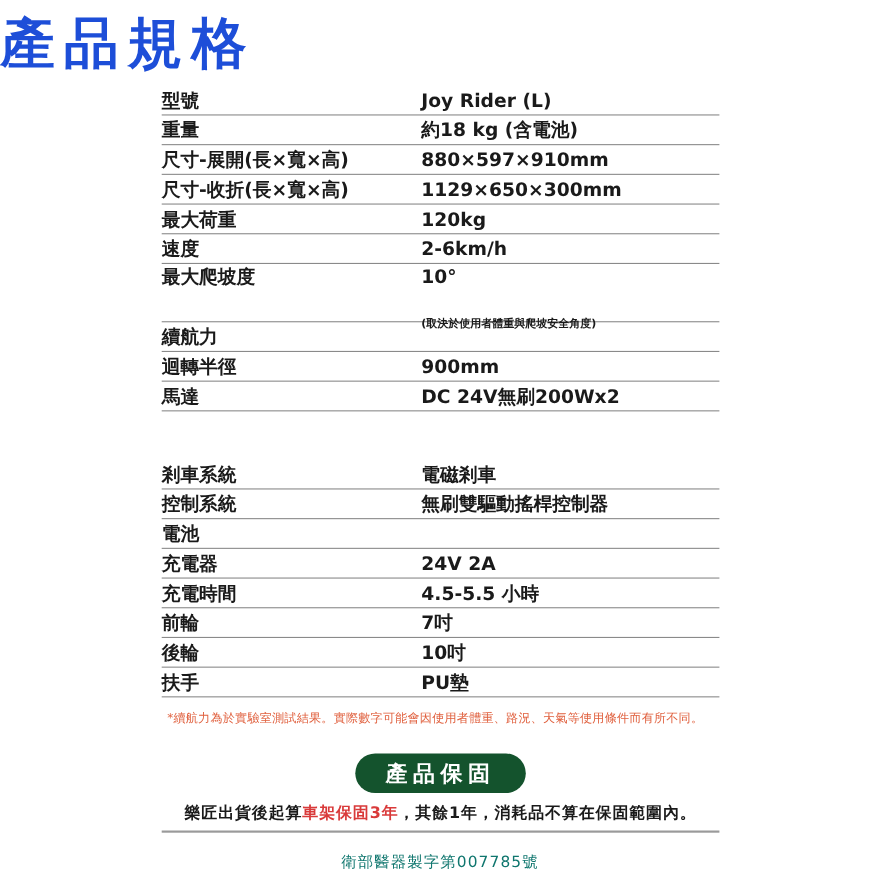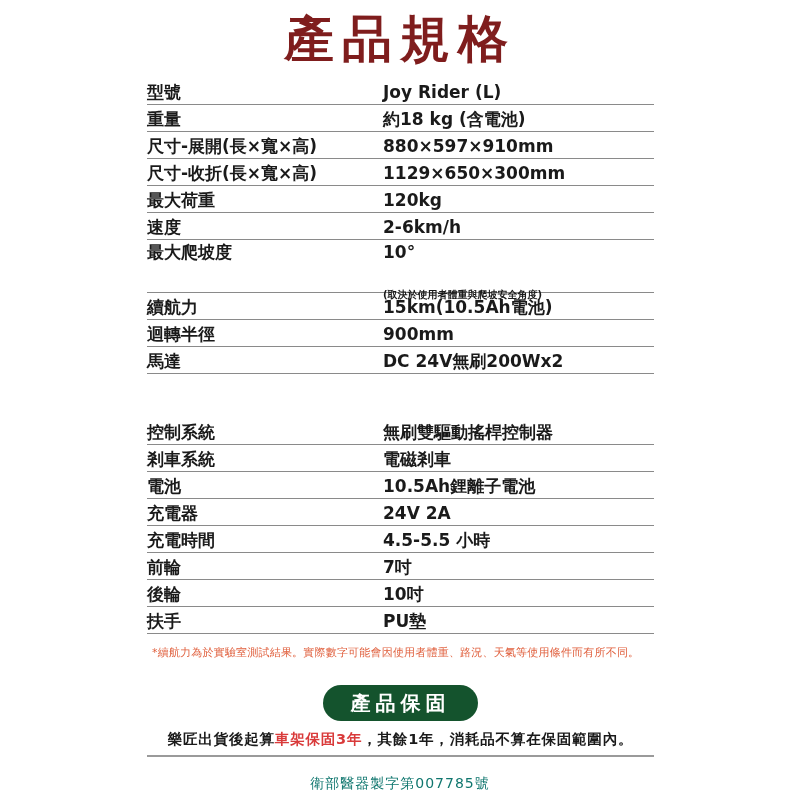--- a/index.html
+++ b/index.html
@@ -1,20 +1,20 @@
 <!DOCTYPE html>
 <html><head>
 <meta charset="utf-8">
 <style>
   html, body { margin:0; padding:0; background:#ffffff; }
   body { width:800px; height:800px; position:relative; overflow:hidden;
          font-family:"DejaVu Sans","Liberation Sans",sans-serif; color:#1a1a1a; }
-  .title { position:absolute; top:4px; left:0; width:800px; text-align:center;
+  .title { position:absolute; top:4px; left:0; width:800px; 
            font-family:Liberation Sans, sans-serif; font-weight:bold;
-           font-size:50px; letter-spacing:8px; color:#7f1d1d; line-height:70px; }
+           font-size:50px; letter-spacing:8px; color:#1d4ed8; line-height:70px; }
   .spec { position:absolute; left:147px; width:507px; }
   .row { display:flex; border-bottom:1.5px solid #8a8a8a; height:26px; align-items:flex-end;font-weight:bold; }
   .row .k { width:236px; font-size:17px; line-height:24px; white-space:nowrap; }
   .row .v { flex:1; font-size:17px; line-height:24px; white-space:nowrap; }
   .row.tall { height:52px; flex-direction:column; align-items:stretch; justify-content:flex-start;gap:19px; }
   .row.tall .line { display:flex; height:26px; align-items:flex-end; }
   .note { position:absolute; top:645px; left:152px; font-size:11px; color:#e0603e; letter-spacing:0.2px; }
   .pill { position:absolute; top:685px; left:323px; width:155px; height:36px; border-radius:18px;
           background:#14532d; color:#fff; font-size:20px; font-weight:bold; letter-spacing:5px;
           text-align:center; line-height:36px; }
@@ -60,44 +60,42 @@
         <span class="k">最大爬坡度</span>
         <span class="v">10°</span>
       </div>
     <div class="line">
         <span class="k"></span>
         <span class="v" style="font-size:10px;">(取決於使用者體重與爬坡安全角度)</span>
       </div>
   </div>
   <div class="row">
       <span class="k">續航力</span>
-      <span class="v">15km(10.5Ah電池)</span>
     </div>
   <div class="row">
       <span class="k">迴轉半徑</span>
       <span class="v">900mm</span>
     </div>
   <div class="row">
       <span class="k">馬達</span>
       <span class="v">DC 24V無刷200Wx2</span>
     </div>
 </div>
 
 <div class="spec" style="top:418px;">
   <div class="row">
+      <span class="k">剎車系統</span>
+      <span class="v">電磁剎車</span>
+    </div>
+  <div class="row">
       <span class="k">控制系統</span>
       <span class="v">無刷雙驅動搖桿控制器</span>
     </div>
   <div class="row">
-      <span class="k">剎車系統</span>
-      <span class="v">電磁剎車</span>
-    </div>
-  <div class="row">
       <span class="k">電池</span>
-      <span class="v">10.5Ah鋰離子電池</span>
     </div>
   <div class="row">
       <span class="k">充電器</span>
       <span class="v">24V 2A</span>
     </div>
   <div class="row">
       <span class="k">充電時間</span>
       <span class="v">4.5-5.5 小時</span>
     </div>
   <div class="row">

